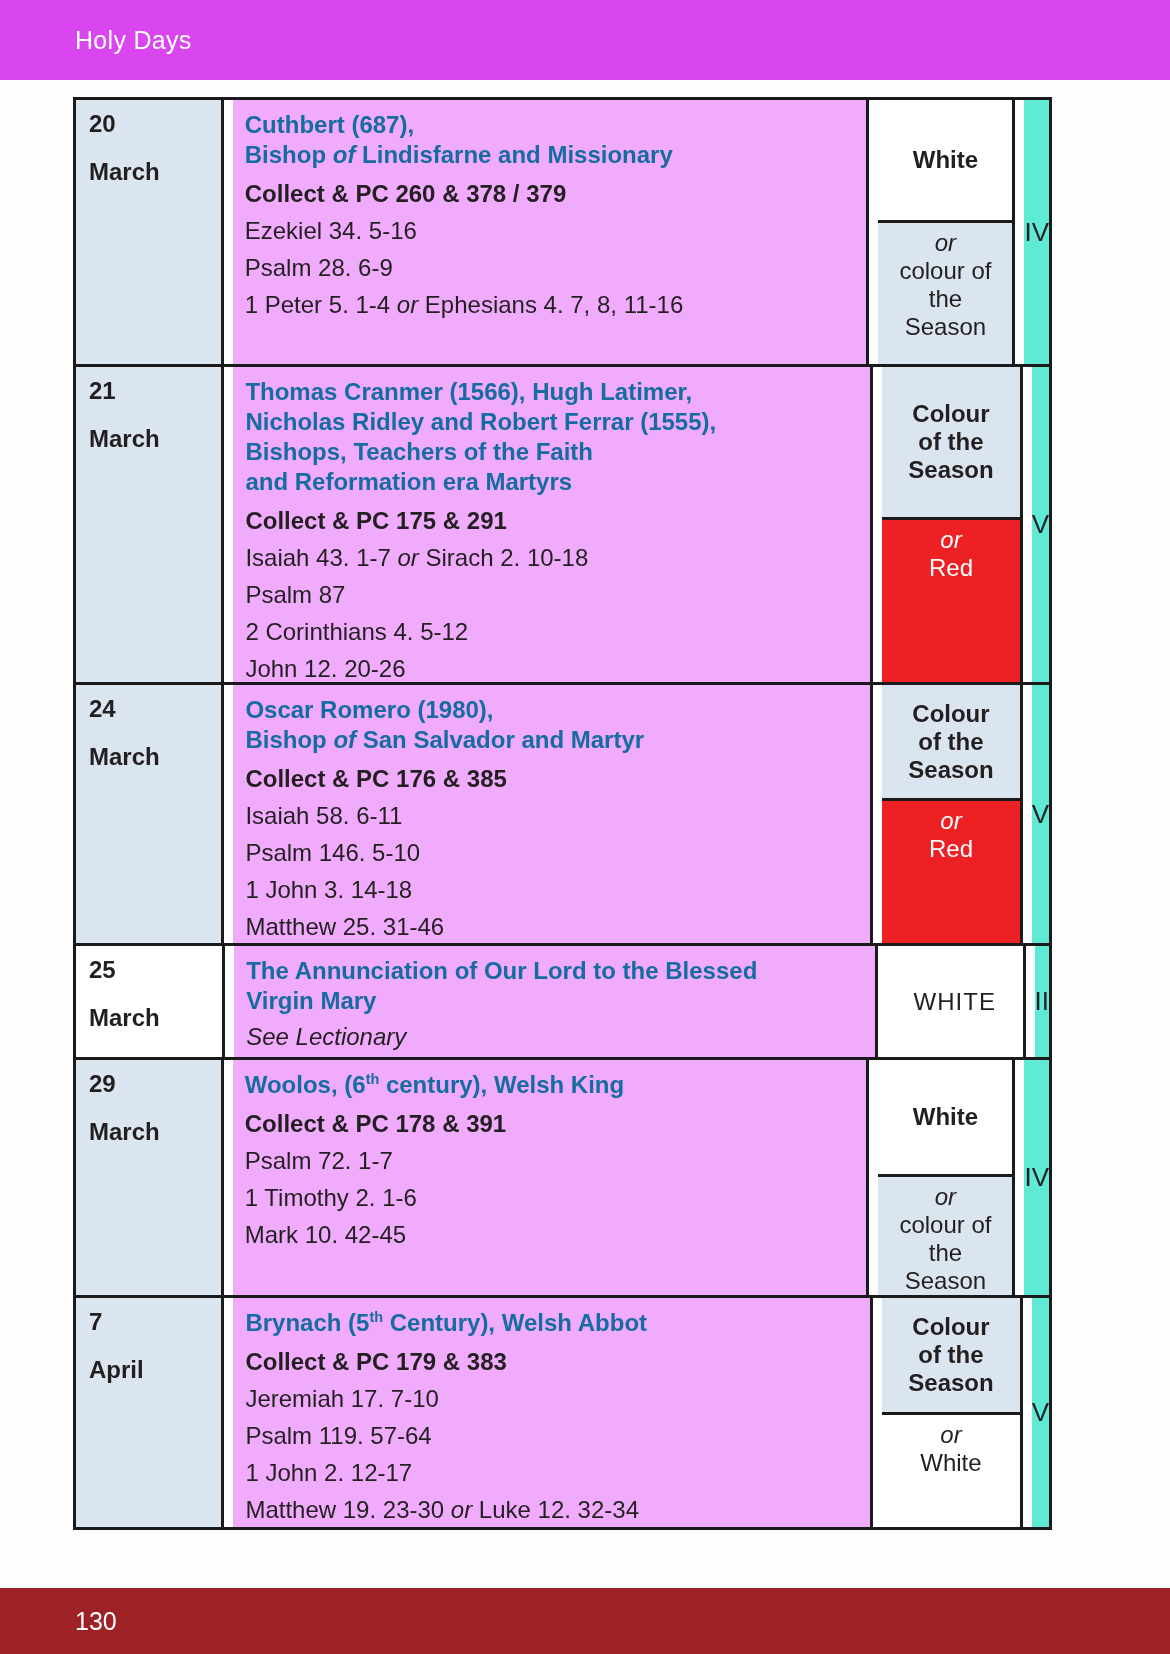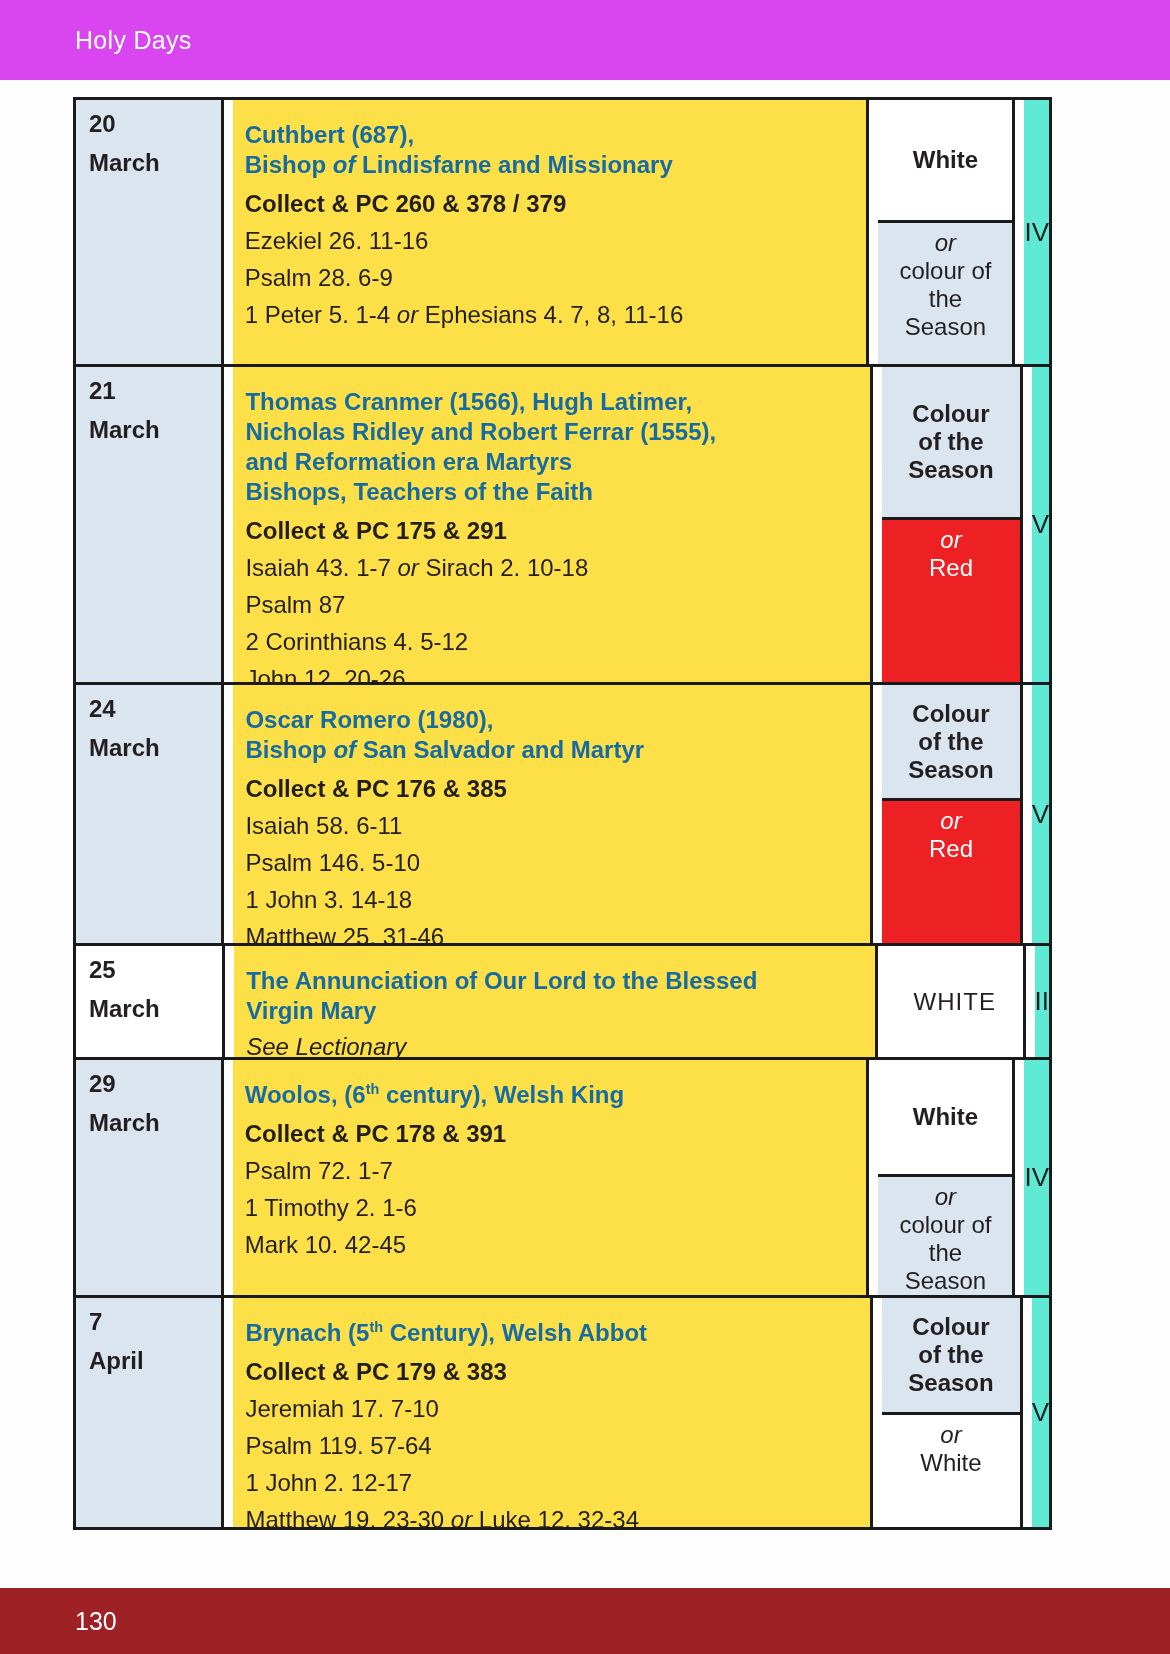--- a/index.html
+++ b/index.html
@@ -23,27 +23,27 @@
     position:absolute;left:73px;top:97px;width:979px;
     border:3px solid #1a1a1a;box-sizing:border-box;background:#fff;
   }
   .row{display:flex;border-bottom:3px solid #1a1a1a;box-sizing:border-box;gap:9px;}
   .row:last-child{border-bottom:none;}
   .r1{height:267px;} .r2{height:318px;} .r3{height:261px;}
   .r4{height:114px;} .r5{height:238px;} .r6{height:229px;}
   .cell{border-right:3px solid #1a1a1a;box-sizing:border-box;}
   .cell.datec{width:160px;background:#dbe5f0;padding:9px 6px 0 13px;}
   .cell.datec.plain{background:#ffffff;}
-  .cell.desc{width:696px;padding:20px 14px 0 12px;background:#fde047;}
+  .cell.desc{width:696px;padding:10px 14px 0 12px;background:#f0abfc;}
   .cell.colour{width:150px;padding:0;display:flex;flex-direction:column;background:#fff;}
   .cell.classc{flex:1;border-right:none;display:flex;align-items:center;justify-content:center;
     font-size:26px;background:#5eead4;}
   
   .date-day,.date-month{font-size:24px;font-weight:bold;line-height:30px;}
-  .date-month{margin-top:9px;}
+  .date-month{margin-top:18px;}
   
   .ln{font-size:24px;}
   .ln-title{font-weight:bold;color:#166ba3;line-height:30px;}
   .ln-collect{font-weight:bold;line-height:29px;margin-top:9px;}
   .ln-reading{line-height:29px;margin-top:8px;}
   .ln-note{font-style:italic;line-height:29px;margin-top:6px;}
   .ln sup{font-size:60%;line-height:0;}
   
   .csub{box-sizing:border-box;text-align:center;font-size:24px;line-height:28px;}
   .csub.top{display:flex;flex-direction:column;align-items:center;justify-content:center;
@@ -71,21 +71,21 @@
 
     <div class="row r1">
       <div class="cell datec">
         <div class="date-day">20</div>
         <div class="date-month">March</div>
       </div>
       <div class="cell desc">
           <div class="ln ln-title"><span>Cuthbert (687),</span></div>
           <div class="ln ln-title"><span>Bishop </span><i>of</i><span> Lindisfarne and Missionary</span></div>
           <div class="ln ln-collect"><span>Collect &amp; PC 260 &amp; 378 / 379</span></div>
-          <div class="ln ln-reading"><span>Ezekiel 26. 11-16</span></div>
+          <div class="ln ln-reading"><span>Ezekiel 34. 5-16</span></div>
           <div class="ln ln-reading"><span>Psalm 28. 6-9</span></div>
           <div class="ln ln-reading"><span>1 Peter 5. 1-4 </span><i>or</i><span> Ephesians 4. 7, 8, 11-16</span></div>
         </div>
       <div class="cell colour">
         <div class="csub top t-r1 bg-white">
           <div>White</div>
         </div>
         <div class="csub bot bg-blue">
           <div class="orw">or</div>
           <div>colour of the Season</div>
@@ -95,22 +95,22 @@
     </div>
 
     <div class="row r2">
       <div class="cell datec">
         <div class="date-day">21</div>
         <div class="date-month">March</div>
       </div>
       <div class="cell desc">
           <div class="ln ln-title"><span>Thomas Cranmer (1566), Hugh Latimer,</span></div>
           <div class="ln ln-title"><span>Nicholas Ridley and Robert Ferrar (1555),</span></div>
+          <div class="ln ln-title"><span>Bishops, Teachers of the Faith</span></div>
           <div class="ln ln-title"><span>and Reformation era Martyrs</span></div>
-          <div class="ln ln-title"><span>Bishops, Teachers of the Faith</span></div>
           <div class="ln ln-collect"><span>Collect &amp; PC 175 &amp; 291</span></div>
           <div class="ln ln-reading"><span>Isaiah 43. 1-7 </span><i>or</i><span> Sirach 2. 10-18</span></div>
           <div class="ln ln-reading"><span>Psalm 87</span></div>
           <div class="ln ln-reading"><span>2 Corinthians 4. 5-12</span></div>
           <div class="ln ln-reading"><span>John 12. 20-26</span></div>
         </div>
       <div class="cell colour">
         <div class="csub top t-r2 bg-blue">
           <div>Colour of the Season</div>
         </div>

